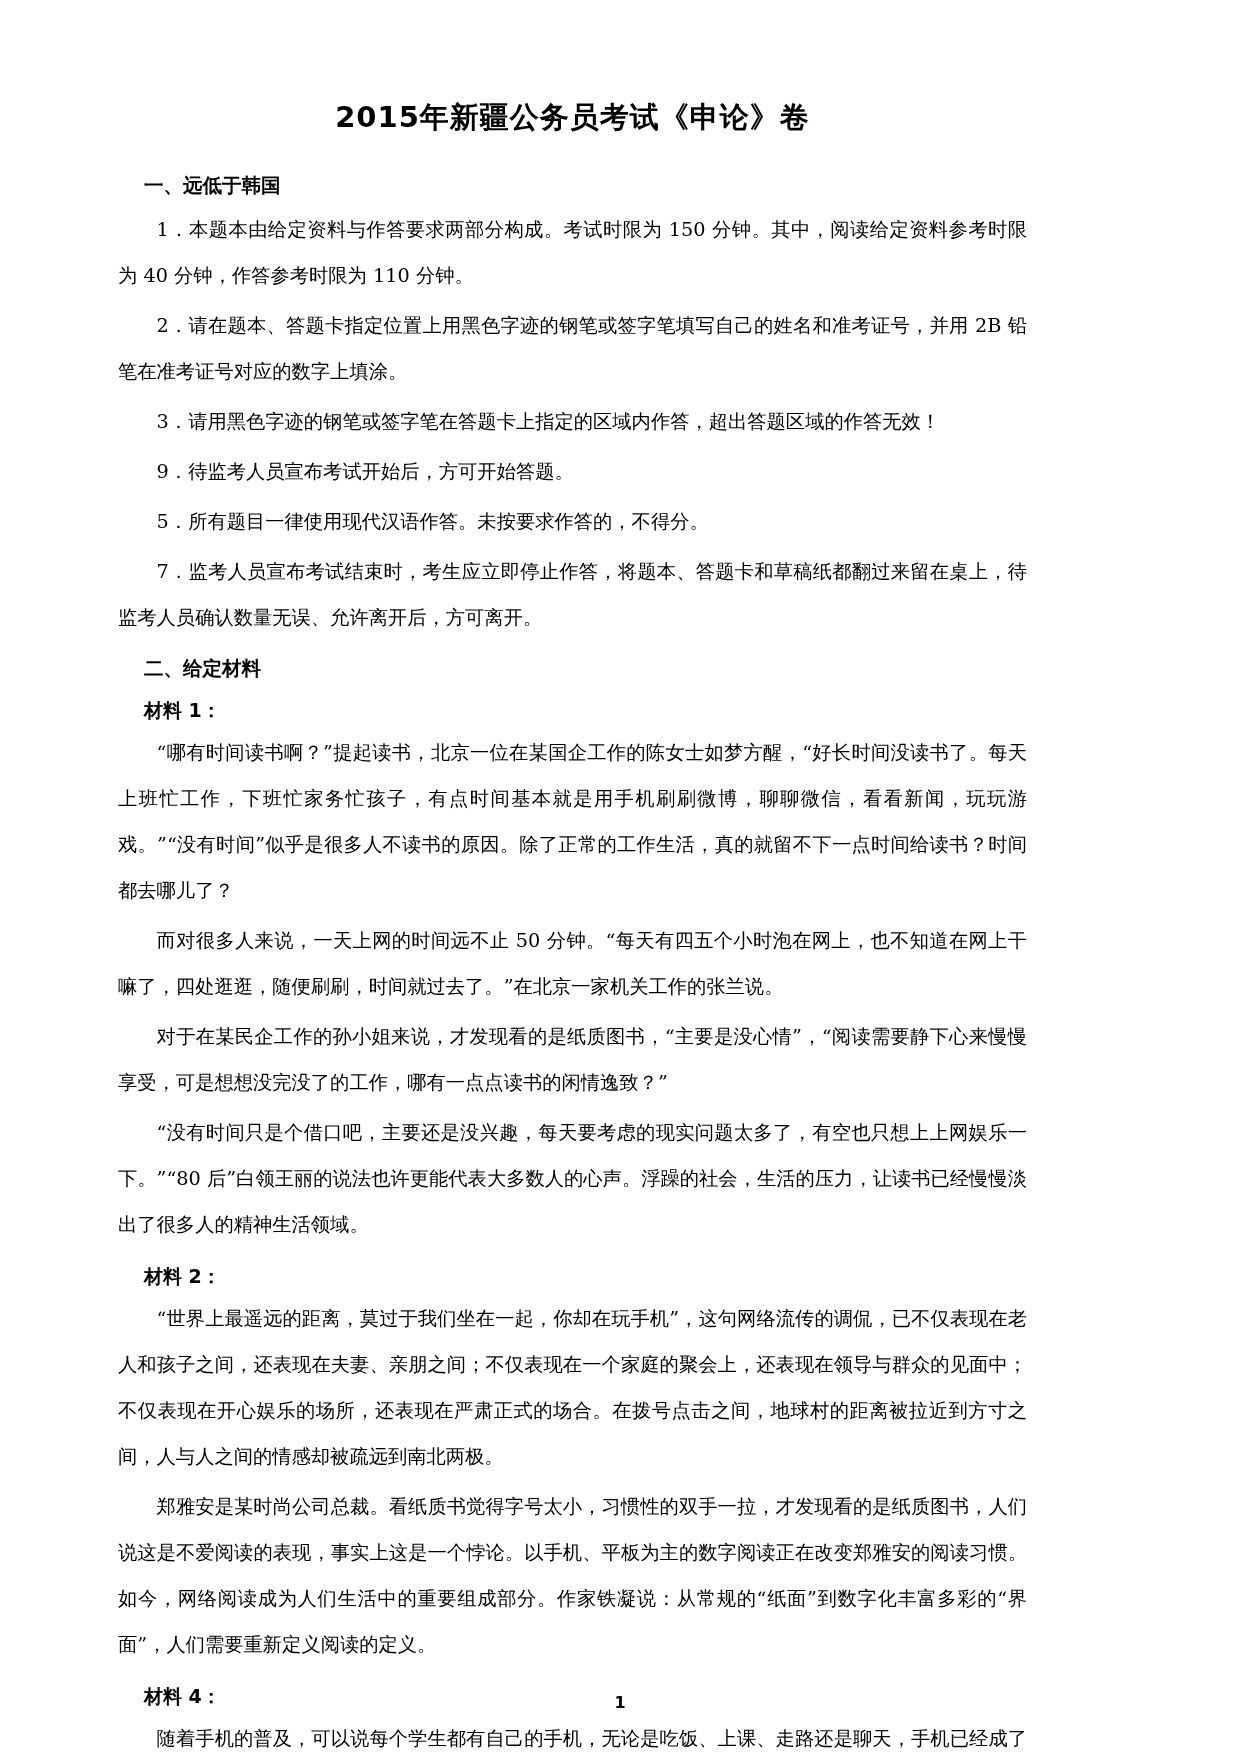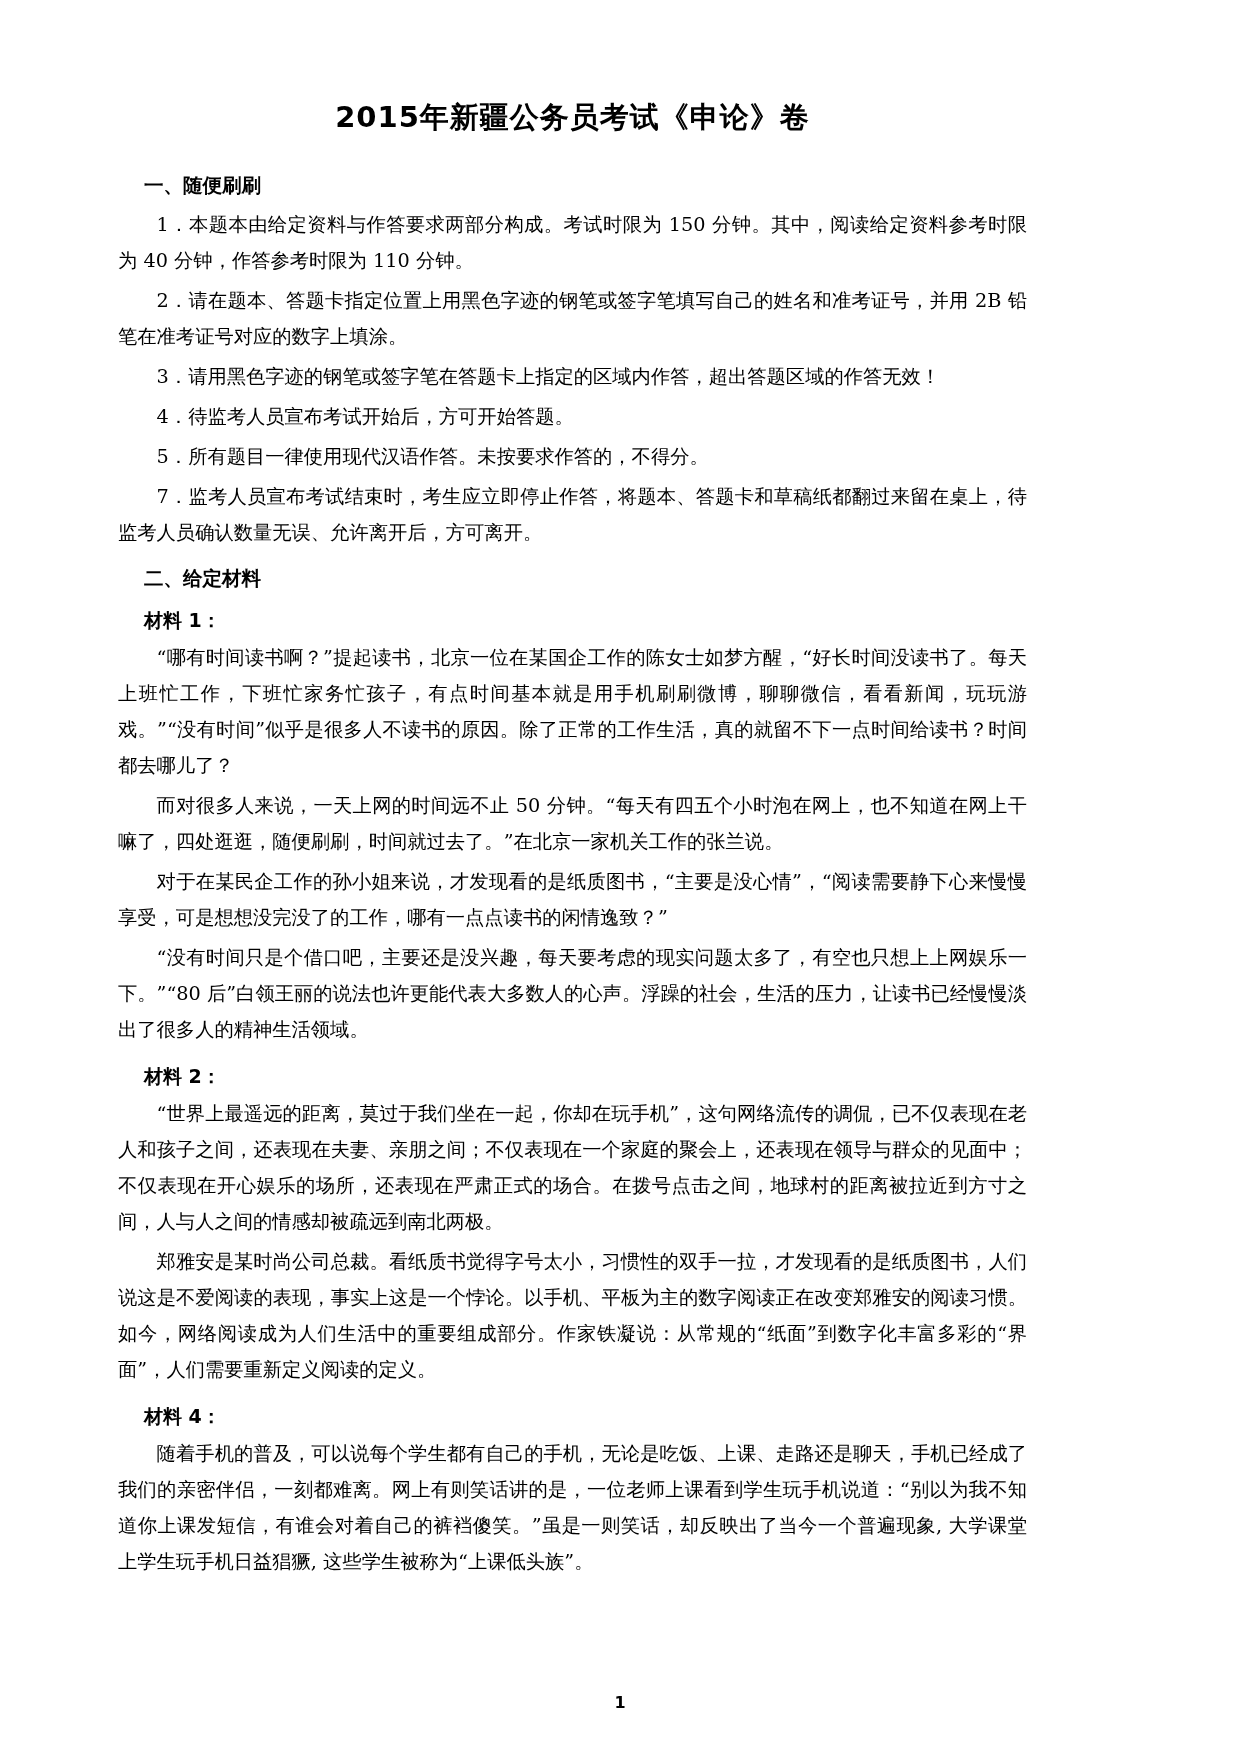--- a/index.html
+++ b/index.html
@@ -39,21 +39,21 @@
   }
   .mat-head {
     font-size: 19px;
     font-weight: bold;
     margin: 16px 0 6px 0;
     padding-left: 26px;
     font-family: "DejaVu Sans", "Liberation Sans", sans-serif;
   }
   p.para {
     font-size: 19.3px;
-    line-height: 36px;
+    line-height: 46px;
     margin: 0 0 4px 0;
     text-align: justify;
     text-justify: inter-ideograph;
     text-indent: 2em;
   }
   .warn {
     font-size: 19.3px;
     line-height: 33.5px;
     margin: 4px 0 4px 0;
     padding-left: 26px;
@@ -69,26 +69,26 @@
     font-family: "DejaVu Sans", "Liberation Sans", sans-serif;
   }
 </style>
 </head>
 <body>
 
 <div class="page">
 
   <div class="doc-title">2015年新疆公务员考试《申论》卷</div>
 
-  <div class="section-head">一、随便刷刷</div>
+  <div class="section-head">一、远低于韩国</div>
 
   <p class="para">1．本题本由给定资料与作答要求两部分构成。考试时限为 150 分钟。其中，阅读给定资料参考时限为 40 分钟，作答参考时限为 110 分钟。</p>
   <p class="para">2．请在题本、答题卡指定位置上用黑色字迹的钢笔或签字笔填写自己的姓名和准考证号，并用 2B 铅笔在准考证号对应的数字上填涂。</p>
   <p class="para">3．请用黑色字迹的钢笔或签字笔在答题卡上指定的区域内作答，超出答题区域的作答无效！</p>
-  <p class="para">4．待监考人员宣布考试开始后，方可开始答题。</p>
+  <p class="para">9．待监考人员宣布考试开始后，方可开始答题。</p>
   <p class="para">5．所有题目一律使用现代汉语作答。未按要求作答的，不得分。</p>
   <p class="para">7．监考人员宣布考试结束时，考生应立即停止作答，将题本、答题卡和草稿纸都翻过来留在桌上，待监考人员确认数量无误、允许离开后，方可离开。</p>
 
 
   <div class="section-head">二、给定材料</div>
 
   <div class="mat-head">材料 1：</div>
   <p class="para">“哪有时间读书啊？”提起读书，北京一位在某国企工作的陈女士如梦方醒，“好长时间没读书了。每天上班忙工作，下班忙家务忙孩子，有点时间基本就是用手机刷刷微博，聊聊微信，看看新闻，玩玩游戏。”“没有时间”似乎是很多人不读书的原因。除了正常的工作生活，真的就留不下一点时间给读书？时间都去哪儿了？</p>
   <p class="para">而对很多人来说，一天上网的时间远不止 50 分钟。“每天有四五个小时泡在网上，也不知道在网上干嘛了，四处逛逛，随便刷刷，时间就过去了。”在北京一家机关工作的张兰说。</p>
   <p class="para">对于在某民企工作的孙小姐来说，才发现看的是纸质图书，“主要是没心情”，“阅读需要静下心来慢慢享受，可是想想没完没了的工作，哪有一点点读书的闲情逸致？”</p>

